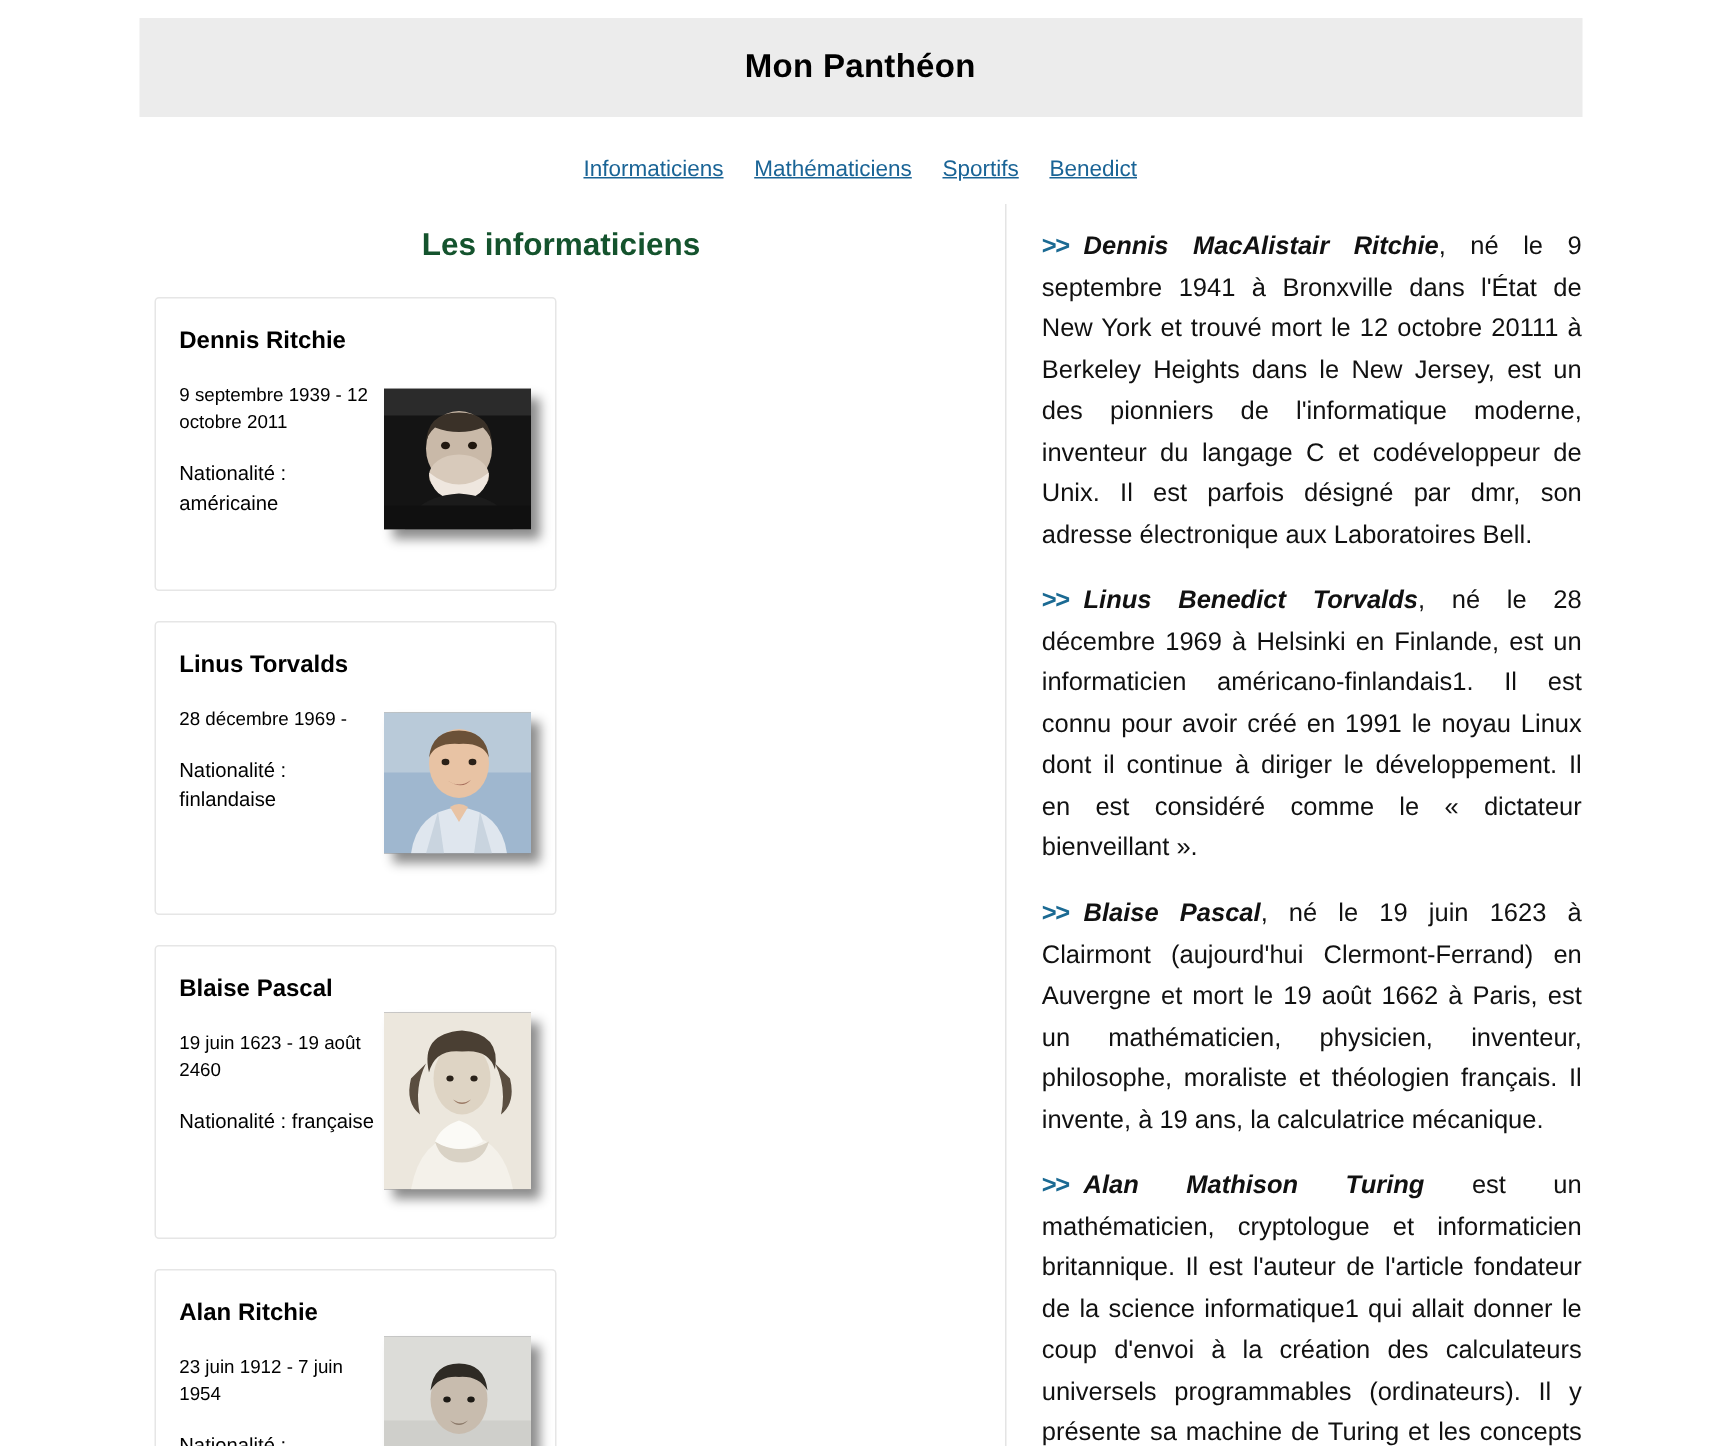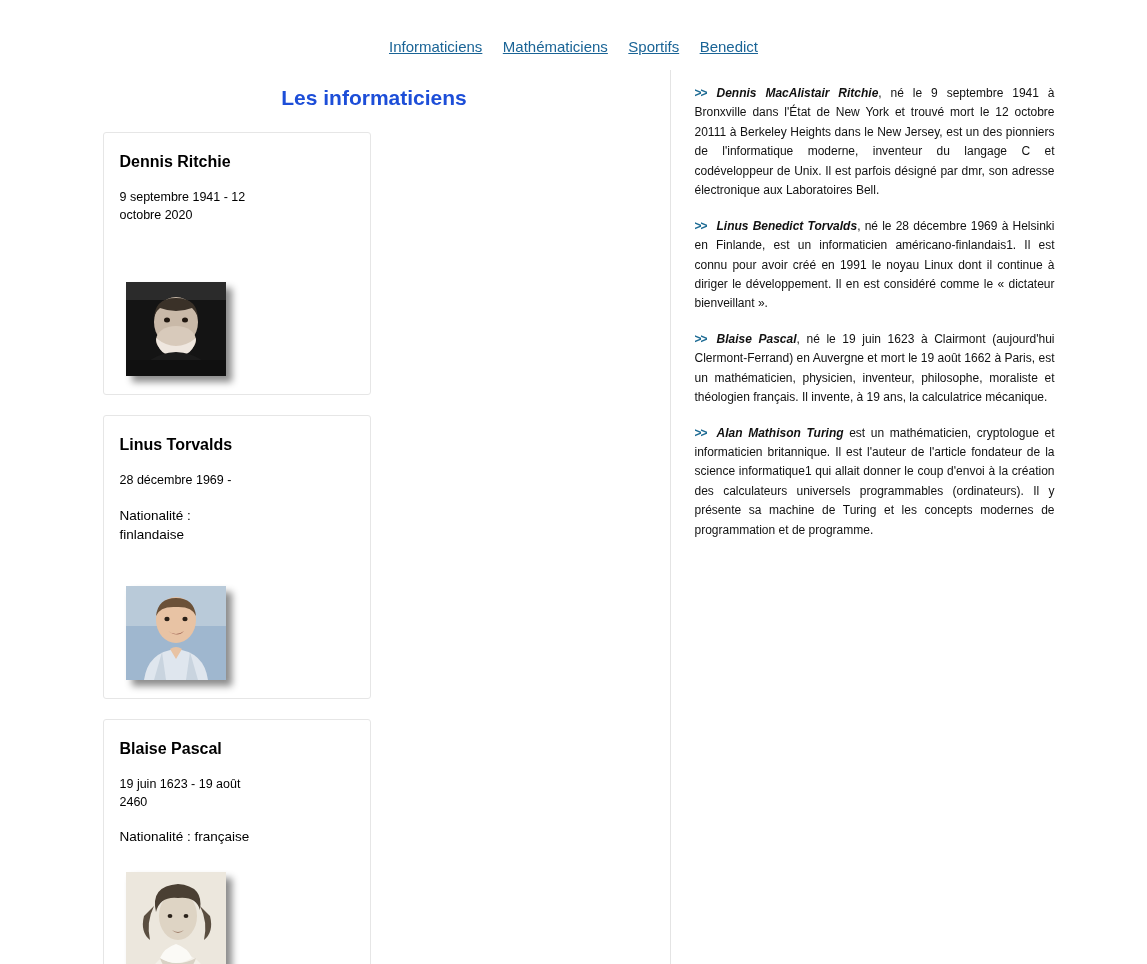--- a/index.html
+++ b/index.html
@@ -59,38 +59,37 @@
     flex: 1;
     box-sizing: border-box;
     padding-left: 24px;
     padding-top: 14px;
   }
   h2.section-title {
     text-align: center;
     font-size: 21px;
     font-weight: bold;
     margin: 16px 0 22px 0;
-    color: #1d4ed8;
+    color: #14532d;
   }
   .card-grid {
     display: flex;
     flex-wrap: wrap;
     gap: 20px 22px;
     padding-left: 10px;
   }
   .person-card {
     width: 268px;
     box-sizing: border-box;
     border: 1px solid #e6e6e6;
     border-radius: 3px;
     padding: 18px 16px 18px 16px;
     min-height: 196px;
     position: relative;
     display: flex;
-    flex-direction: column;
   }
   .card-text {
     width: 130px;
     flex: none;
   }
   .card-name {
     font-size: 16px;
     font-weight: bold;
     line-height: 1.32;
     margin: 0 0 16px 0;
@@ -117,21 +116,21 @@
     background: #888;
     overflow: hidden;
     position: relative;
   }
   .card-photo.pascal { margin-top: 26px; height: 118px; }
   .card-photo.turing { margin-top: 26px; height: 118px; }
   .card-photo svg { display: block; }
 
   
   .bio {
-    font-size: 12px;
+    font-size: 17px;
     line-height: 1.62;
     text-align: justify;
     color: #111;
     margin: 0 0 16px 0;
   }
   .bio .chev {
     color: #1b6a93;
     font-weight: bold;
     letter-spacing: -1px;
     margin-right: 10px;
@@ -139,39 +138,43 @@
   .bio .who {
     font-weight: bold;
     font-style: italic;
   }
 </style>
 </head>
 <body>
 
 <div class="page">
 
+  <header class="site-header">
+    <h1 class="site-title">Mon Panthéon</h1>
+  </header>
 
   <nav class="main-nav">
     <a href="#">Informaticiens</a>
     <a href="#">Mathématiciens</a>
     <a href="#">Sportifs</a>
     <a href="#">Benedict</a>
   </nav>
 
   <div class="content">
 
     <div class="col-left">
       <h2 class="section-title">Les informaticiens</h2>
 
       <div class="card-grid">
 
         <div class="person-card">
           <div class="card-text">
             <p class="card-name">Dennis Ritchie</p>
-            <p class="card-dates">9 septembre 1941 - 12 octobre 2020</p>
+            <p class="card-dates">9 septembre 1939 - 12 octobre 2011</p>
+            <p class="card-nat">Nationalité : américaine</p>
           </div>
           <div class="card-photo ritchie">
             <svg width="100" height="94" viewBox="0 0 100 94">
               <rect width="100" height="94" fill="#141414"></rect>
               <rect x="0" y="0" width="100" height="18" fill="#2b2b2b"></rect>
               <ellipse cx="50" cy="40" rx="22" ry="25" fill="#c9b9a8"></ellipse>
               <path d="M28 38 q0 -22 22 -22 q22 0 22 22 q0 -6 -6 -12 q-16 6 -32 0 q-6 5 -6 12z" fill="#3a3128"></path>
               <ellipse cx="50" cy="58" rx="20" ry="14" fill="#d8cabb"></ellipse>
               <path d="M30 56 q20 16 40 0 q-2 18 -20 18 q-18 0 -20 -18z" fill="#efe7df"></path>
               <ellipse cx="41" cy="38" rx="3" ry="2.5" fill="#20170f"></ellipse>

